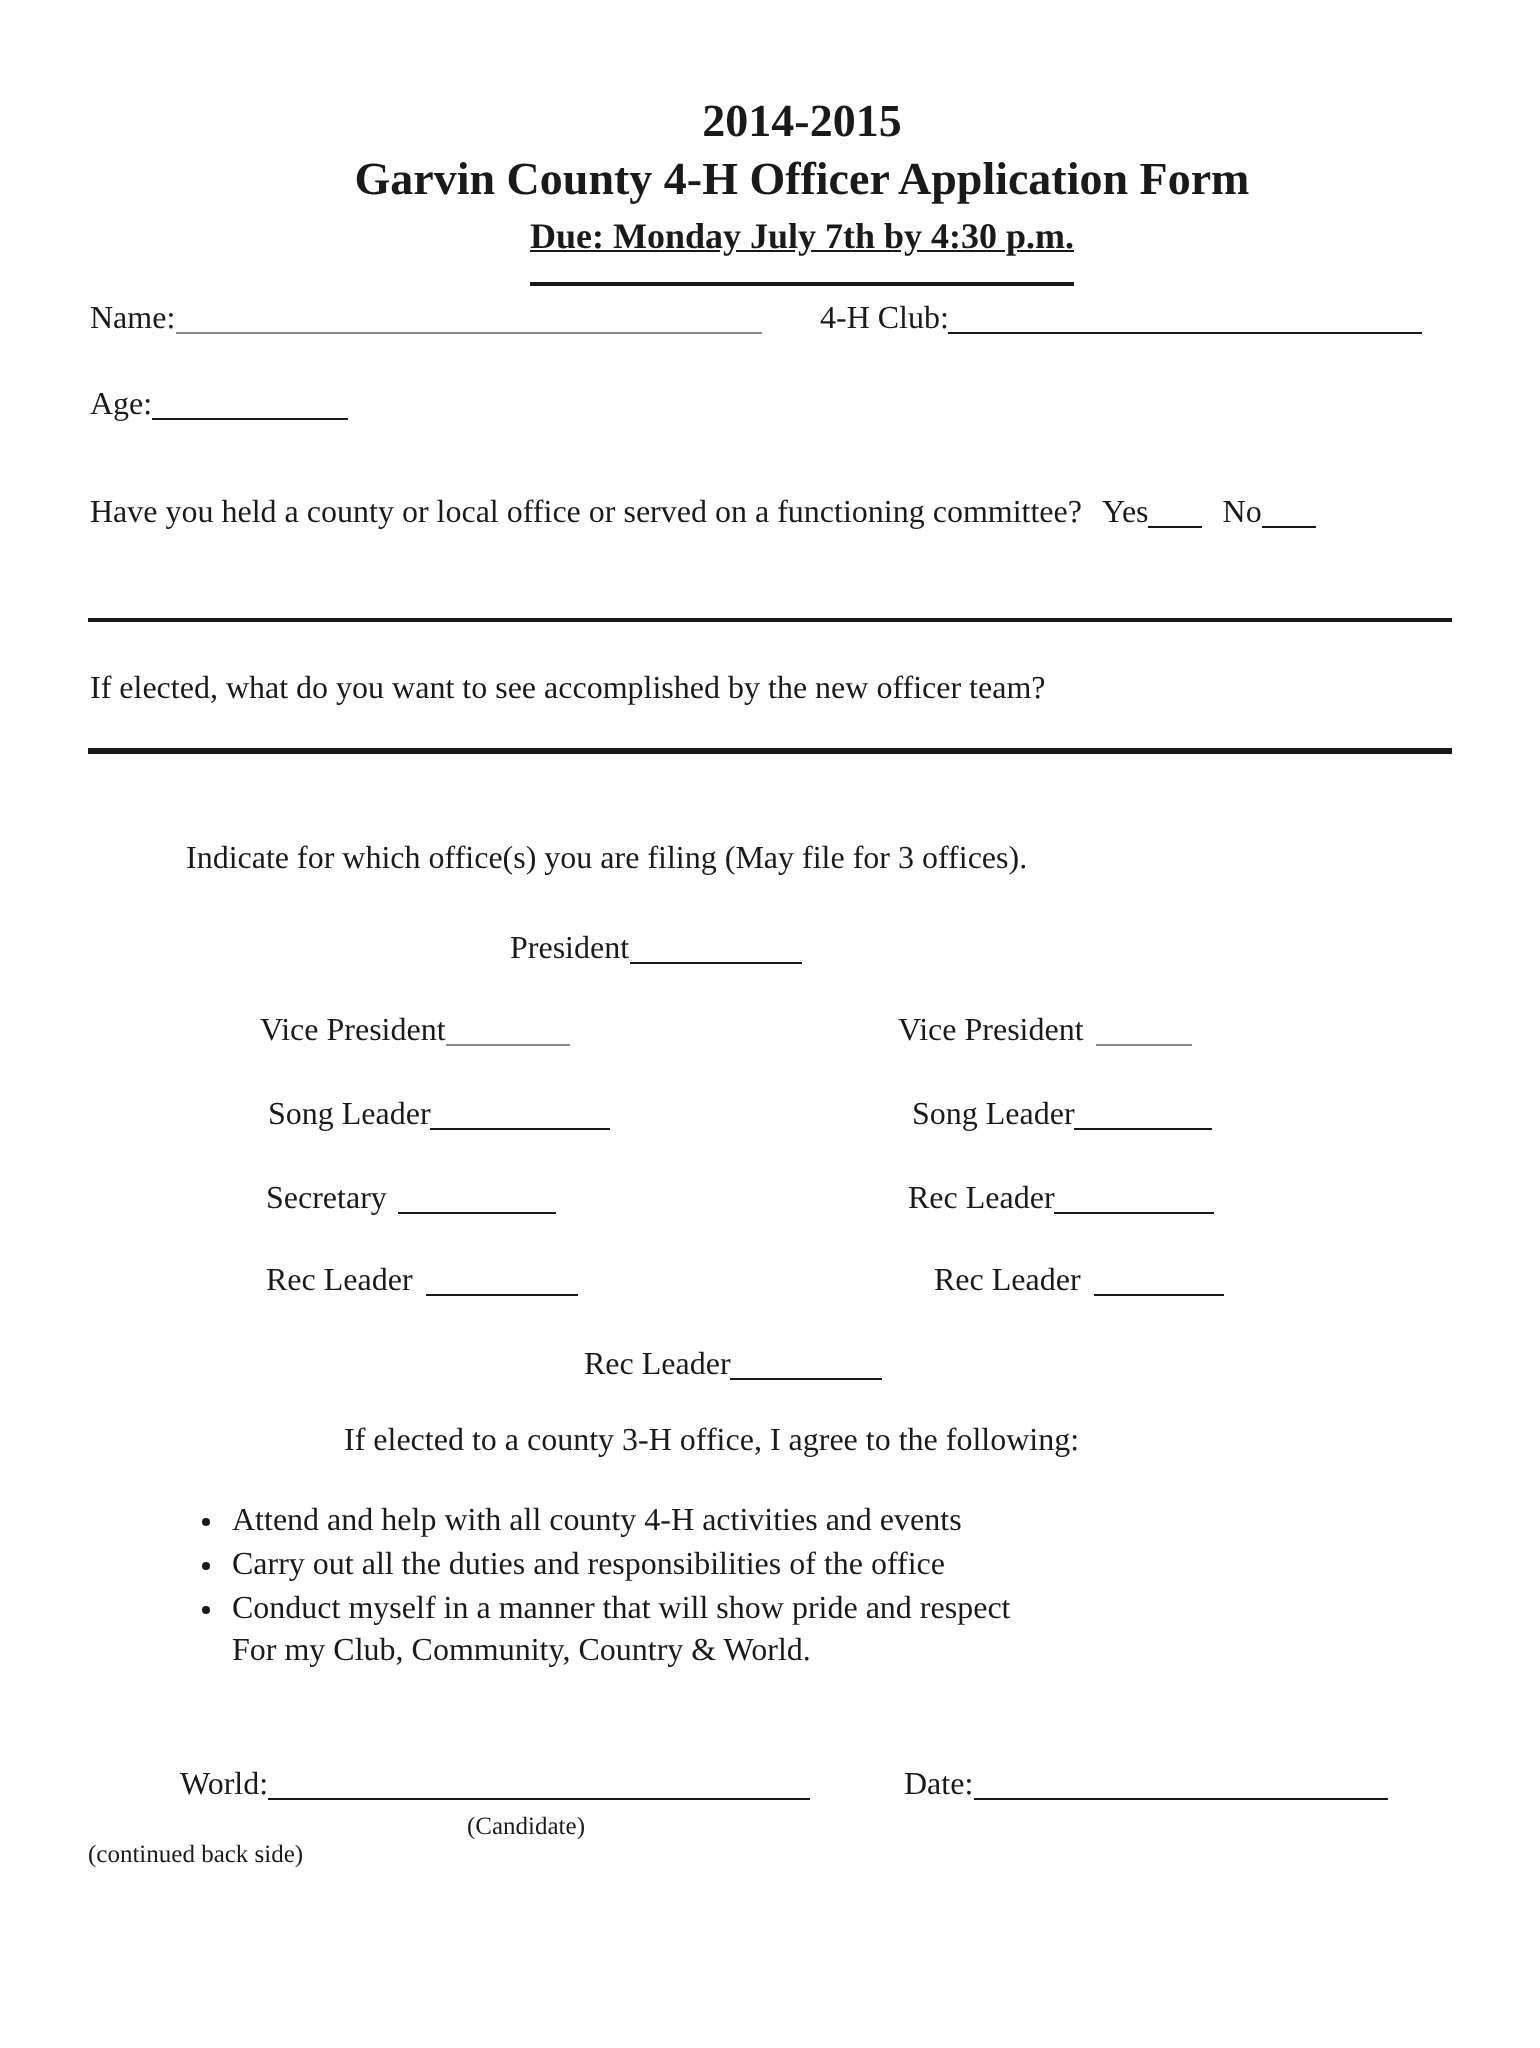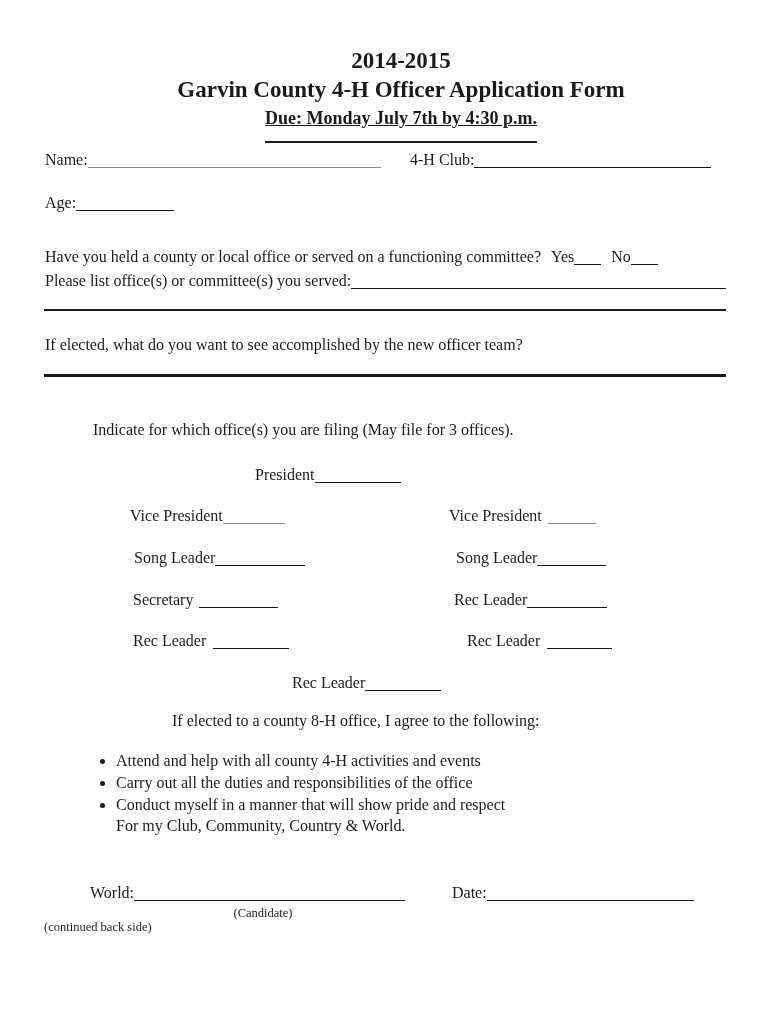--- a/index.html
+++ b/index.html
@@ -66,24 +66,20 @@
   <div class="row" style="left:45px;top:194px;">
     <span>Age:</span><span class="ln" style="width:98px"></span>
   </div>
 
   <div class="row" style="left:45px;top:248px;">
     <span>Have you held a county or local office or served on a functioning committee?</span>
     <span class="gap6">Yes</span><span class="ln" style="width:27px"></span>
     <span class="gap6">No</span><span class="ln" style="width:27px"></span>
   </div>
 
-  <div class="row flexrow" style="left:45px;top:272px;width:681px;">
-    <span>Please list office(s) or committee(s) you served:</span>
-      <span class="ln"></span>
-  </div>
   <div class="hrule hr1"></div>
 
   <div class="row" style="left:45px;top:336px;">If elected, what do you want to see accomplished by the new officer team?</div>
   <div class="hrule hr2"></div>
 
   <div class="row" style="left:62px;top:421px;margin-left:31px;">Indicate for which office(s) you are filing (May file for 3 offices).</div>
 
   <div class="row" style="left:255px;top:466px;">
     <span>President</span><span class="ln" style="width:86px"></span>
   </div>
@@ -113,21 +109,21 @@
     <span>Rec Leader</span><span class="ln gap7" style="width:76px"></span>
   </div>
   <div class="row" style="left:467px;top:632px;">
     <span>Rec Leader</span><span class="ln gap7" style="width:65px"></span>
   </div>
 
   <div class="row" style="left:292px;top:674px;">
     <span>Rec Leader</span><span class="ln" style="width:76px"></span>
   </div>
 
-  <div class="row" style="left:172px;top:712px;">If elected to a county 8-H office, I agree to the following:</div>
+  <div class="row" style="left:172px;top:712px;">If elected to a county 3-H office, I agree to the following:</div>
   <ul class="bullets">
     <li>Attend and help with all county 4-H activities and events</li>
     <li>Carry out all the duties and responsibilities of the office</li>
     <li>Conduct myself in a manner that will show pride and respect</li>
     <li class="nomark">For my Club, Community, Country &amp; World.</li>
   </ul>
 
   <div class="row" style="left:90px;top:884px;">
     <span>World:</span><span class="ln" style="width:271px"></span>
   </div>

